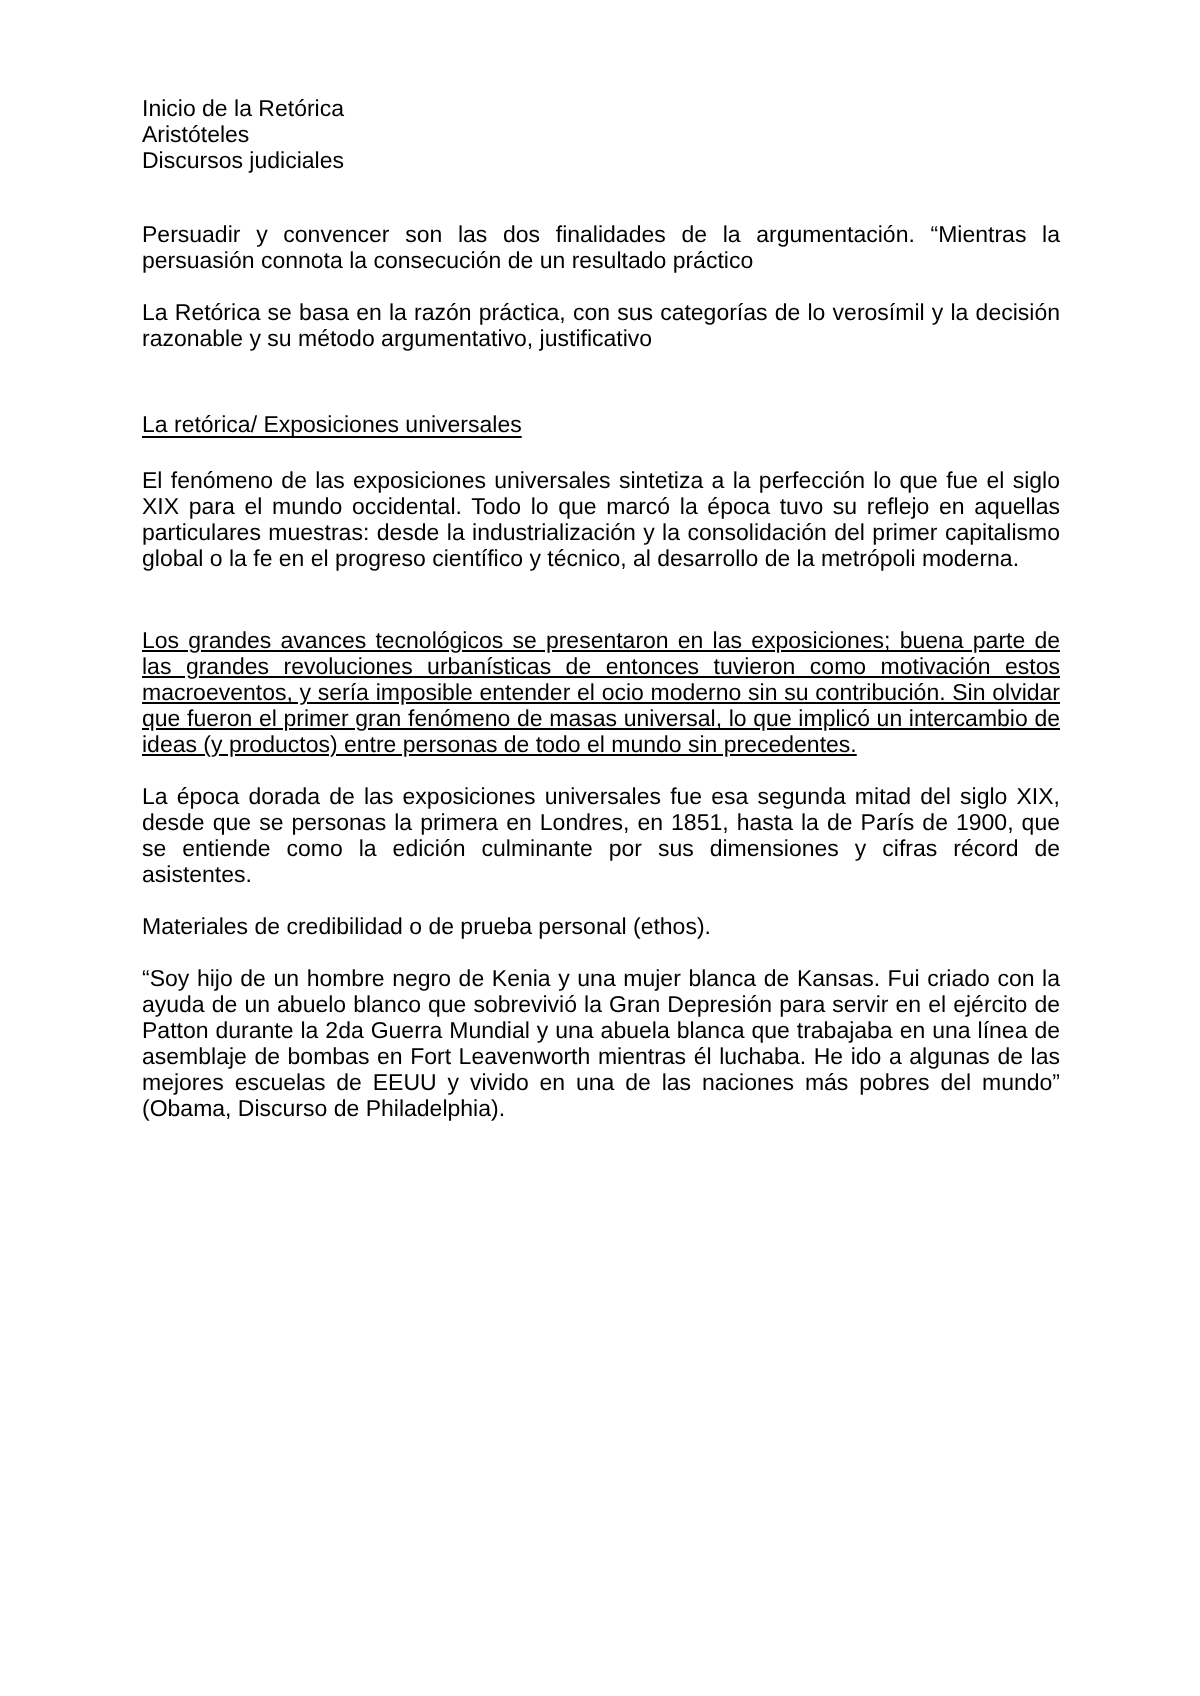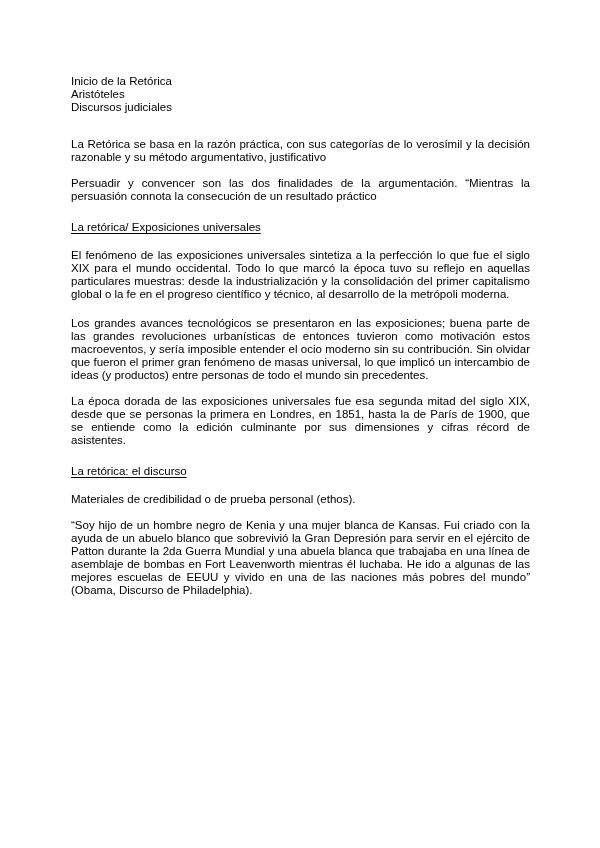--- a/index.html
+++ b/index.html
@@ -6,70 +6,70 @@
     margin: 0;
     padding: 0;
     background: #ffffff;
   }
   .page {
     width: 600px;
     height: 824px;
     box-sizing: border-box;
     background: #ffffff;
     color: #000000;
-    padding: 75px 70px 40px 71px;
+    padding: 49px 70px 40px 71px;
     font-family: "Liberation Sans", "DejaVu Sans", sans-serif;
     font-size: 11.5px;
     line-height: 13px;
     overflow: hidden;
   }
   .header-block {
     margin: 0 0 24px 0;
   }
   .header-line {
     margin: 0;
   }
   .para {
     margin: 0 0 13px 0;
     text-align: justify;
   }
   .heading {
-    margin: 18px 0 15px 0;
+    margin: 30px 0 15px 0;
     font-size: 11.5px;
     font-weight: normal;
     text-decoration: underline;
     text-underline-offset: 2px;
   }
   .extra-gap {
-    margin-top: 16px;
+    margin-top: 28px;
+    text-decoration: underline;
   }
 </style>
 </head>
 <body>
 
 <div class="page">
 
   <div class="header-block">
     <p class="header-line">Inicio de la Retórica</p>
     <p class="header-line">Aristóteles</p>
     <p class="header-line">Discursos judiciales</p>
   </div>
 
+  <p class="para">Persuadir y convencer son las dos finalidades de la argumentación. “Mientras la persuasión connota la consecución de un resultado práctico</p>
+
   <p class="para">La Retórica se basa en la razón práctica, con sus categorías de lo verosímil y la decisión razonable y su método argumentativo, justificativo</p>
-
-  <p class="para">Persuadir y convencer son las dos finalidades de la argumentación. “Mientras la persuasión connota la consecución de un resultado práctico</p>
 
   <h2 class="heading">La retórica/ Exposiciones universales</h2>
 
   <p class="para">El fenómeno de las exposiciones universales sintetiza a la perfección lo que fue el siglo XIX para el mundo occidental. Todo lo que marcó la época tuvo su reflejo en aquellas particulares muestras: desde la industrialización y la consolidación del primer capitalismo global o la fe en el progreso científico y técnico, al desarrollo de la metrópoli moderna.</p>
 
   <p class="para extra-gap">Los grandes avances tecnológicos se presentaron en las exposiciones; buena parte de las grandes revoluciones urbanísticas de entonces tuvieron como motivación estos macroeventos, y sería imposible entender el ocio moderno sin su contribución. Sin olvidar que fueron el primer gran fenómeno de masas universal, lo que implicó un intercambio de ideas (y productos) entre personas de todo el mundo sin precedentes.</p>
 
   <p class="para">La época dorada de las exposiciones universales fue esa segunda mitad del siglo XIX, desde que se personas la primera en Londres, en 1851, hasta la de París de 1900, que se entiende como la edición culminante por sus dimensiones y cifras récord de asistentes.</p>
 
-  <h2 class="heading">La retórica: el discurso</h2>
 
   <p class="para">Materiales de credibilidad o de prueba personal (ethos).</p>
 
 
   <p class="para">“Soy hijo de un hombre negro de Kenia y una mujer blanca de Kansas. Fui criado con la ayuda de un abuelo blanco que sobrevivió la Gran Depresión para servir en el ejército de Patton durante la 2da Guerra Mundial y una abuela blanca que trabajaba en una línea de asemblaje de bombas en Fort Leavenworth mientras él luchaba. He ido a algunas de las mejores escuelas de EEUU y vivido en una de las naciones más pobres del mundo” (Obama, Discurso de Philadelphia).</p>
 
 </div>
 
 </body></html>

